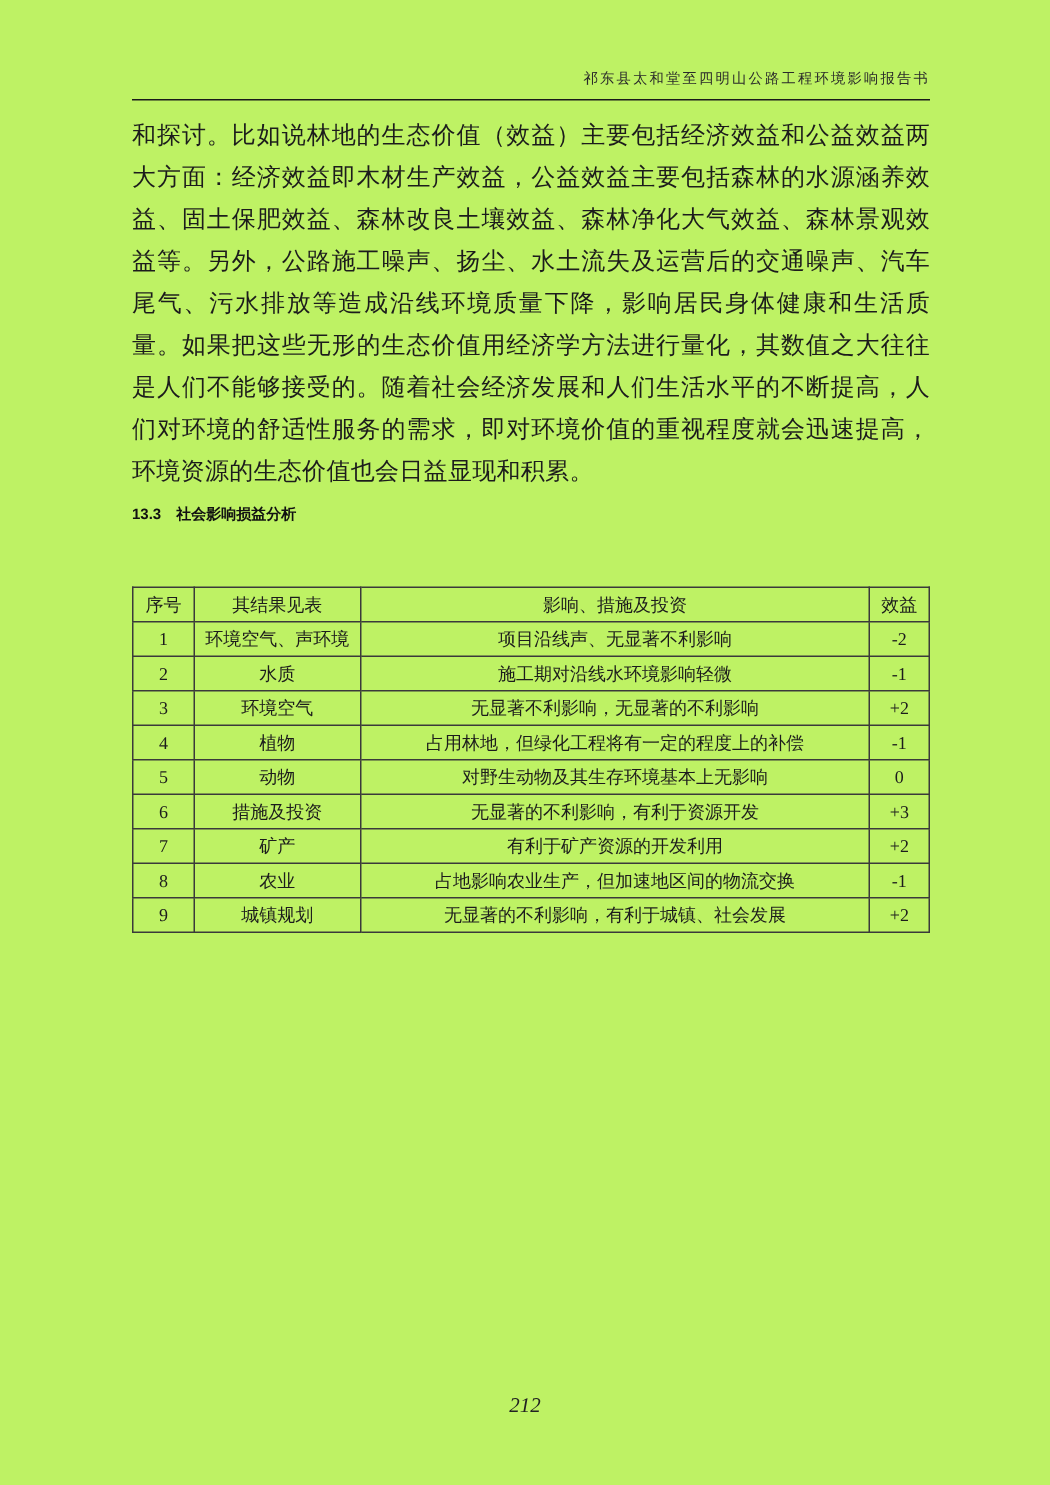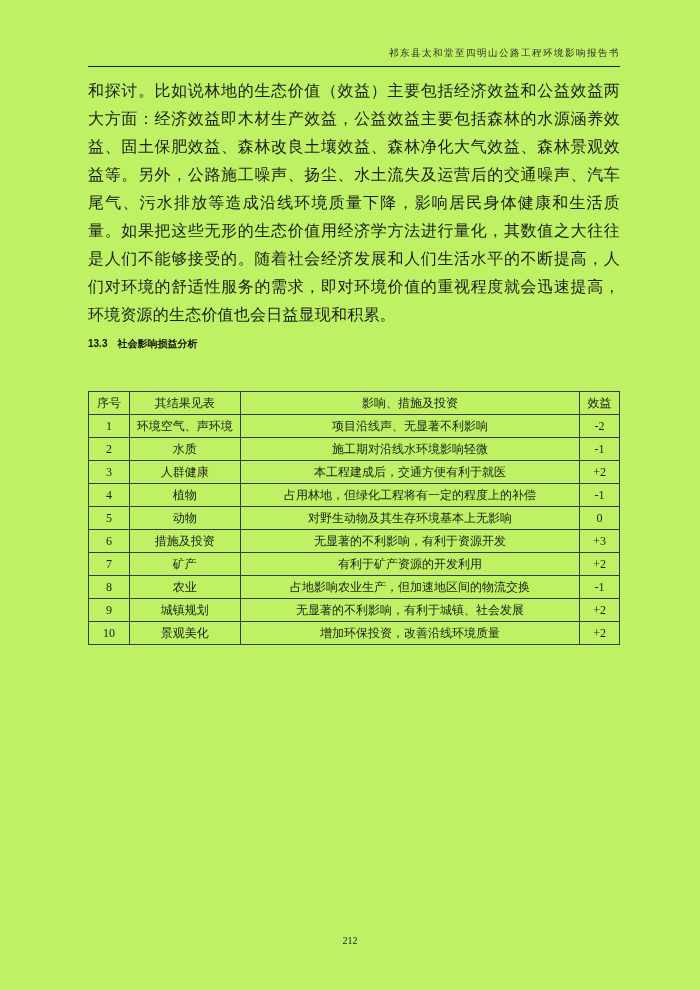--- a/index.html
+++ b/index.html
@@ -72,22 +72,23 @@
   .col-no     { width: 7.7%; }
   .col-factor { width: 20.9%; }
   .col-impact { width: 63.9%; }
   .col-effect { width: 7.5%; }
   .page-number {
     position: absolute;
     bottom: 44px;
     left: 0;
     width: 100%;
     text-align: center;
-    font-size: 10px;
+    font-size: 14px;
     color: #222;
+    font-style: italic;
   }
 </style>
 </head>
 <body>
 
 <div class="sheet">
 
   <div class="page-header">祁东县太和堂至四明山公路工程环境影响报告书</div>
 
   <div class="content">
@@ -124,22 +125,22 @@
             <td>-2</td>
           </tr>
           <tr>
             <td>2</td>
             <td>水质</td>
             <td>施工期对沿线水环境影响轻微</td>
             <td>-1</td>
           </tr>
           <tr>
             <td>3</td>
-            <td>人群健康</td>
-            <td>本工程建成后，交通方便有利于就医</td>
+            <td>环境空气</td>
+            <td>无显著不利影响，无显著的不利影响</td>
             <td>+2</td>
           </tr>
           <tr>
             <td>4</td>
             <td>植物</td>
             <td>占用林地，但绿化工程将有一定的程度上的补偿</td>
             <td>-1</td>
           </tr>
           <tr>
             <td>5</td>
@@ -164,26 +165,20 @@
             <td>农业</td>
             <td>占地影响农业生产，但加速地区间的物流交换</td>
             <td>-1</td>
           </tr>
           <tr>
             <td>9</td>
             <td>城镇规划</td>
             <td>无显著的不利影响，有利于城镇、社会发展</td>
             <td>+2</td>
           </tr>
-          <tr>
-            <td>10</td>
-            <td>景观美化</td>
-            <td>增加环保投资，改善沿线环境质量</td>
-            <td>+2</td>
-          </tr>
         </tbody>
     </table>
 
   </div>
 
   <div class="page-number">212</div>
 
 </div>
 
 </body></html>

